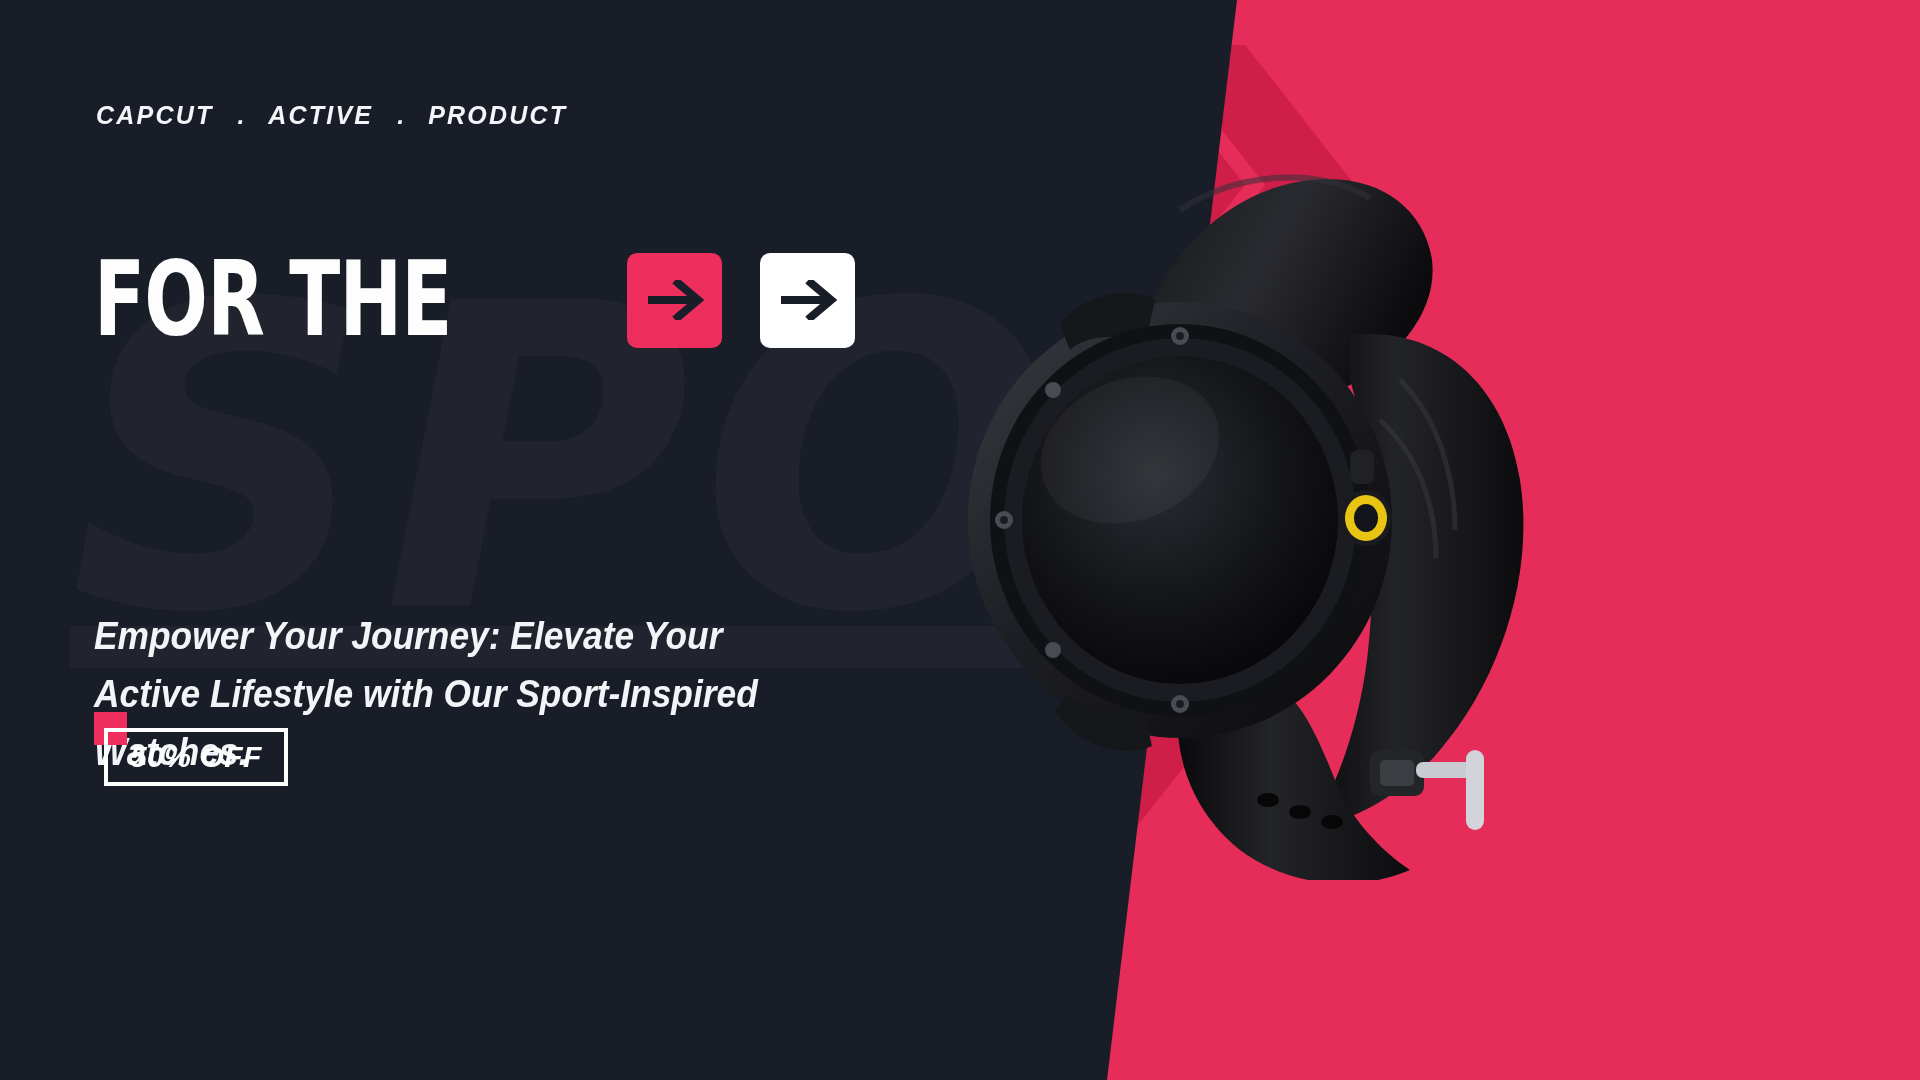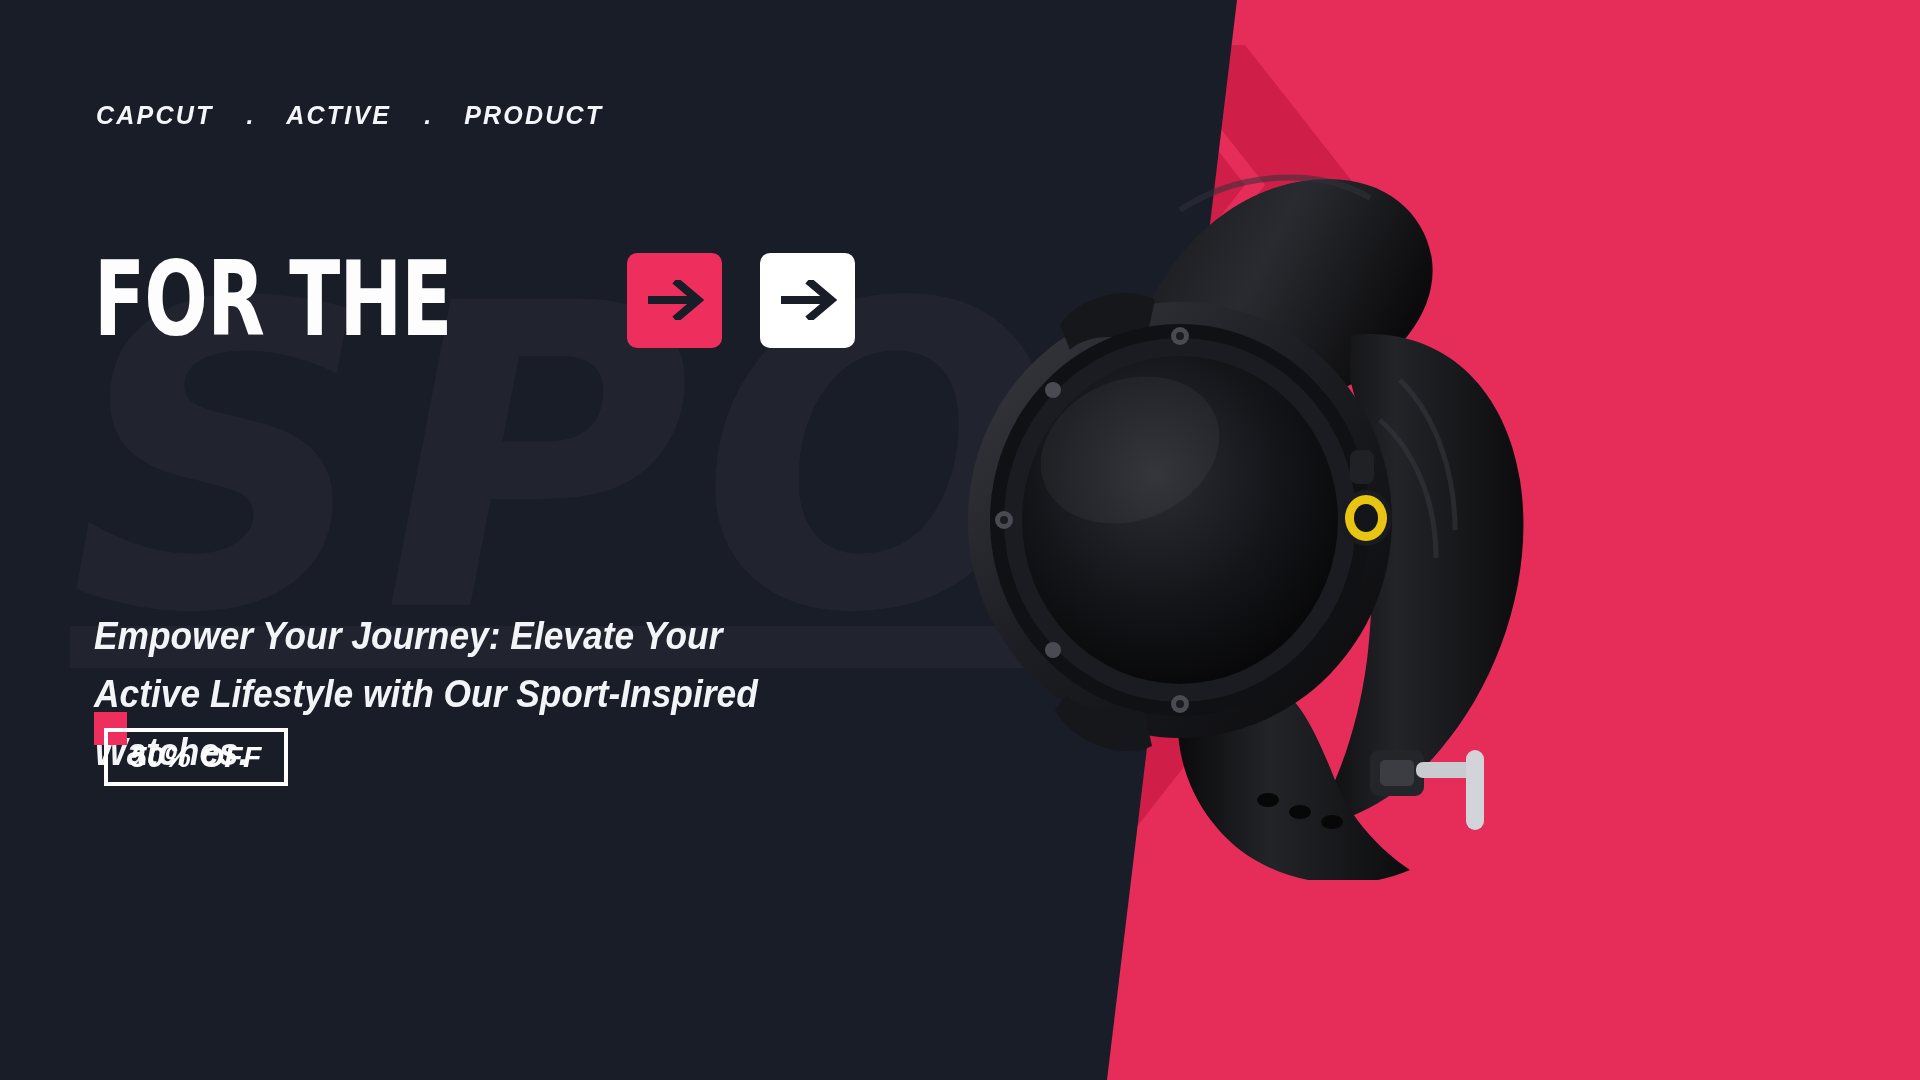--- a/index.html
+++ b/index.html
@@ -27,21 +27,21 @@
     position:absolute;left:70px;top:250px;
     font-family:"DejaVu Sans",sans-serif;
     font-weight:bold;font-style:italic;
     font-size:420px;letter-spacing:10px;
     color:#ffffff;opacity:.030;
     white-space:nowrap;line-height:1;
     user-select:none;pointer-events:none;text-decoration:underline;
   }
 
   
-  .nav{position:absolute;left:96px;top:101px;display:flex;align-items:center;gap:16px;}
+  .nav{position:absolute;left:96px;top:101px;display:flex;align-items:center;gap:7px;}
   .nav-item{
     font-family:"Liberation Sans",sans-serif;
     font-weight:bold;font-style:italic;font-size:25px;
     letter-spacing:2.2px;color:#f4f5f8;white-space:nowrap;
   }
   .nav-dot{
     font-weight:bold;font-style:italic;font-size:25px;color:#f4f5f8;
     padding:0 17px;
   }
 

